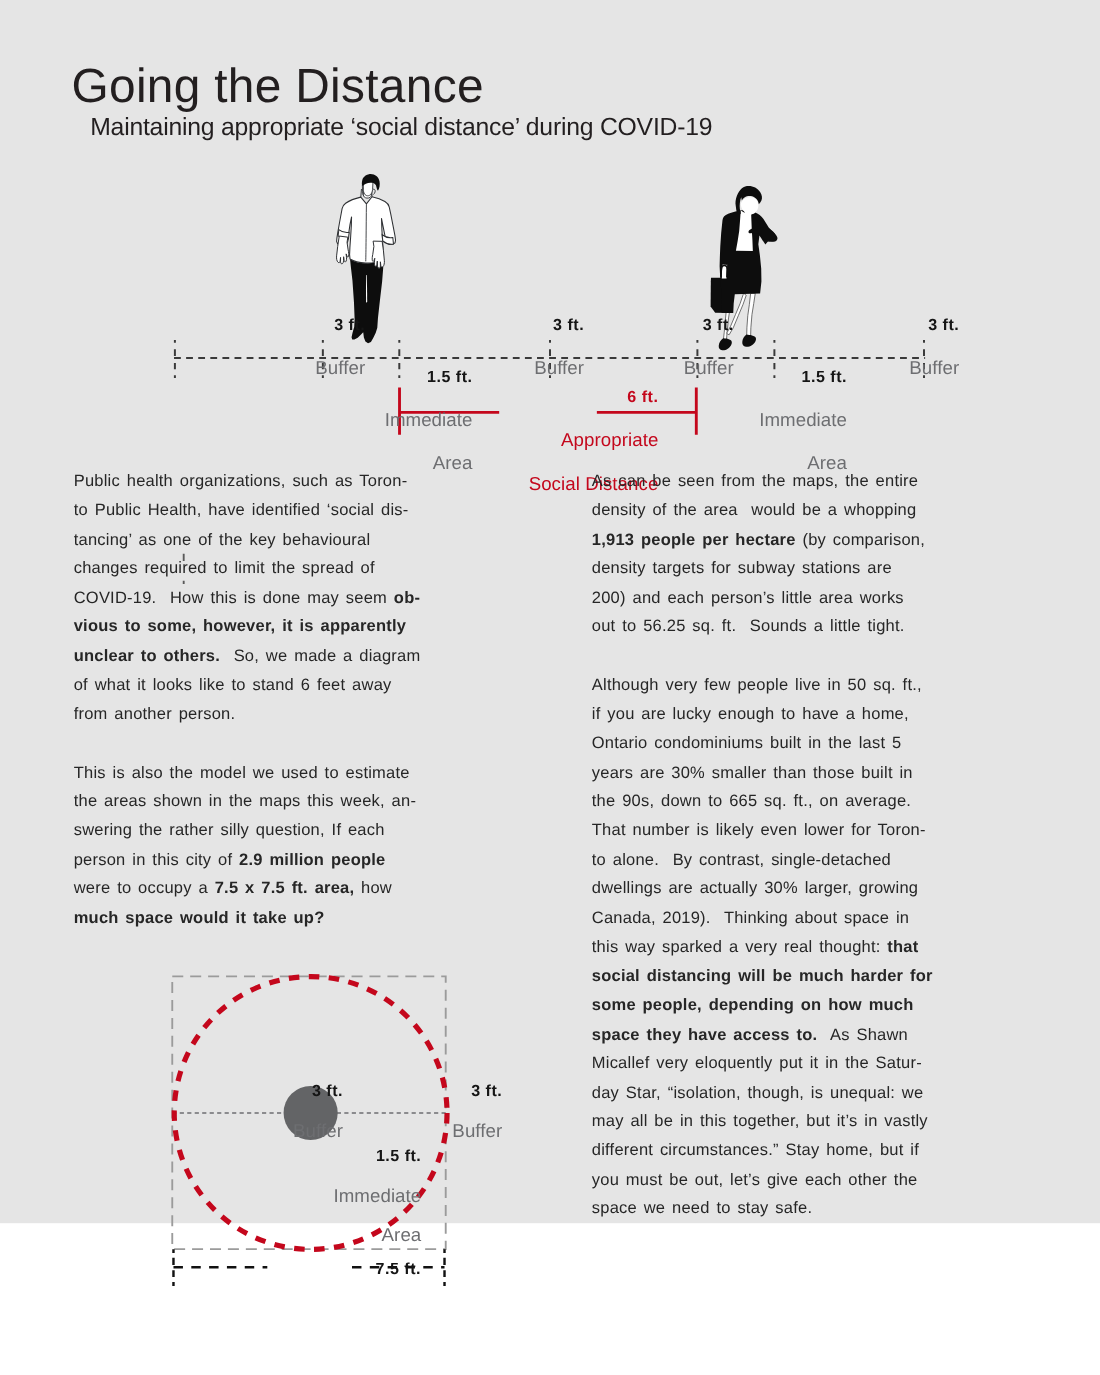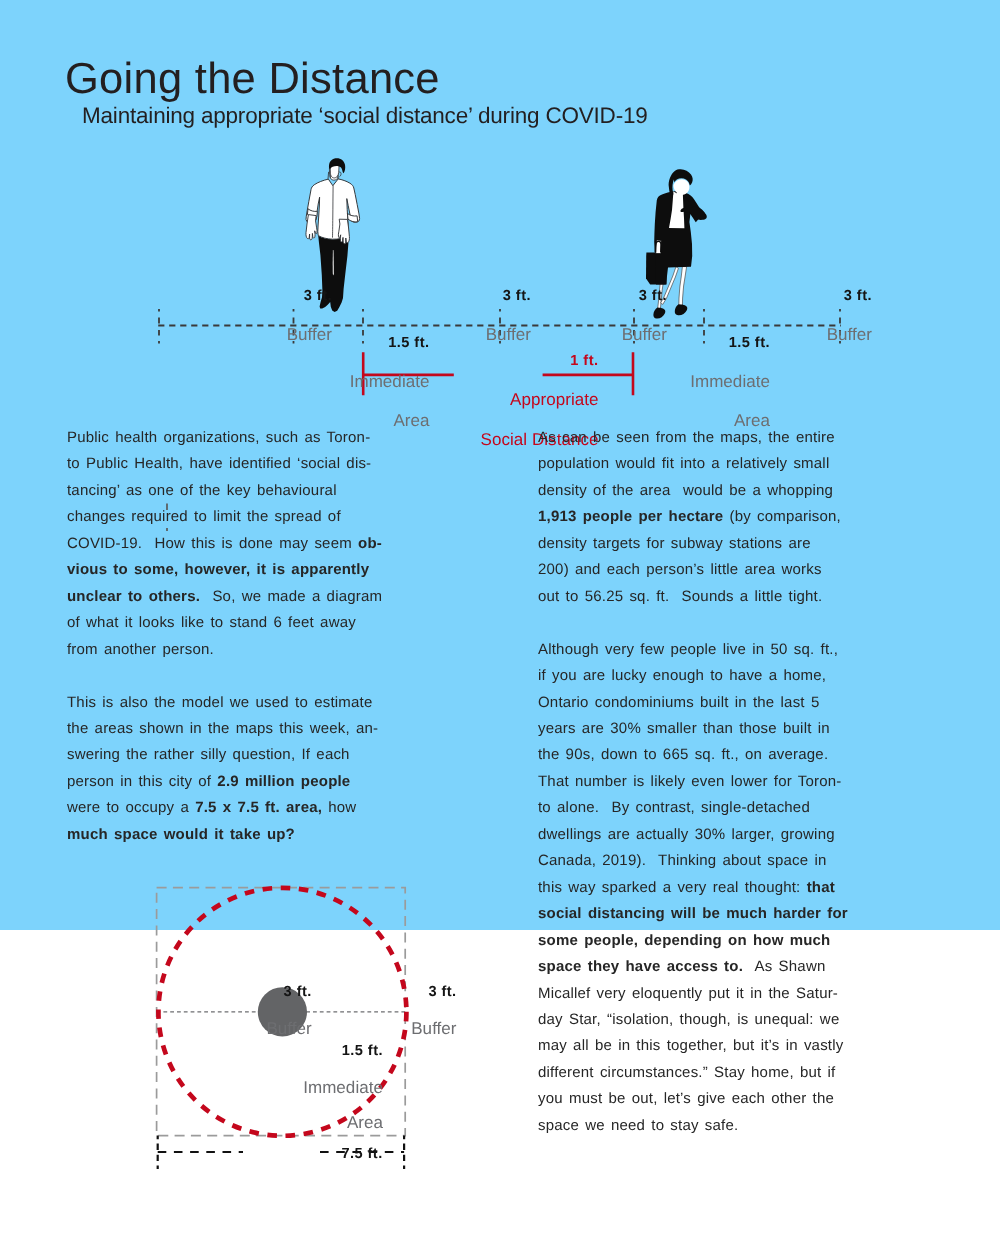--- a/index.html
+++ b/index.html
@@ -7,21 +7,21 @@
   body {
     width:1000px; height:1250px;
     font-family:"Liberation Sans", sans-serif;
     color:#231f20;
     position:relative;
     overflow:hidden;
     -webkit-font-smoothing:antialiased;
     text-rendering:geometricPrecision;
   }
   .page { will-change:transform; }
-  .page { position:absolute; left:0; top:0; width:1000px; height:930px; background:#7dd3fc;text-decoration:underline; }
+  .page { position:absolute; left:0; top:0; width:1000px; height:1112px; background:#e5e5e5;text-decoration:underline; }
 
   
   #title {
     position:absolute; left:65px; top:56.5px;
     font-size:43.5px; font-weight:400; letter-spacing:0.27px;
     color:#231f20; line-height:44px; white-space:nowrap;
   }
   #subtitle {
     position:absolute; left:82px; top:103.8px;
     font-size:22.5px; font-weight:400; color:#231f20; line-height:23px;
@@ -199,21 +199,21 @@
       <span class="v">1.5 ft.</span>
       <span class="s">Immediate</span>
       <span class="s">Area</span>
     </div>
   <div class="lbl " style="left:570.0px; top:334.5px; width:200px;">
       <span class="v">1.5 ft.</span>
       <span class="s">Immediate</span>
       <span class="s">Area</span>
     </div>
   <div class="lbl red" style="left:398.5px; top:353px; width:200px;">
-      <span class="v">1 ft.</span>
+      <span class="v">6 ft.</span>
       <span class="s">Appropriate</span>
       <span class="s">Social Distance</span>
     </div>
 
   <svg class="fig" id="circlefig" viewBox="0 0 1000 1250">
 <rect x="156.6" y="887.6" width="248.6" height="247.9999999999999" fill="none" stroke="#9b9b9b" stroke-width="1.7" stroke-dasharray="10 6.3"></rect>
 <line x1="156.6" y1="1011.8" x2="405.2" y2="1011.8" stroke="#6d6e71" stroke-width="1.3" stroke-dasharray="3.8 3.0"></line>
 <circle cx="282.4" cy="1011.8" r="124.0" fill="none" stroke="#C4071C" stroke-width="4.7" stroke-dasharray="9.6 8.6" stroke-linecap="butt"></circle>
 <circle cx="282.4" cy="1011.8" r="24.6" fill="#636466"></circle>
 <path fill="none" stroke="#111111" stroke-width="2.2" stroke-dasharray="8.6 7.6" d="M157.7,1152 L243,1152 M320,1152 L404.09999999999997,1152"></path>
@@ -258,21 +258,20 @@
         <div class="tline"><span>the areas shown in the maps this week, an-</span></div>
         <div class="tline"><span>swering the rather silly question, If each</span></div>
         <div class="tline"><span>person in this city of </span><b>2.9 million people</b></div>
         <div class="tline"><span>were to occupy a </span><b>7.5 x 7.5 ft. area,</b><span> how</span></div>
         <div class="tline"><b>much space would it take up?</b></div>
       </div>
     </div>
   <div class="col" id="col-right">
       <div class="para">
         <div class="tline"><span>As can be seen from the maps, the entire</span></div>
-        <div class="tline"><span>population would fit into a relatively small</span></div>
         <div class="tline"><span>density of the area  would be a whopping</span></div>
         <div class="tline"><b>1,913 people per hectare</b><span> (by comparison,</span></div>
         <div class="tline"><span>density targets for subway stations are</span></div>
         <div class="tline"><span>200) and each person’s little area works</span></div>
         <div class="tline"><span>out to 56.25 sq. ft.  Sounds a little tight.</span></div>
       </div>
       <div class="para">
         <div class="tline"><span>Although very few people live in 50 sq. ft.,</span></div>
         <div class="tline"><span>if you are lucky enough to have a home,</span></div>
         <div class="tline"><span>Ontario condominiums built in the last 5</span></div>

